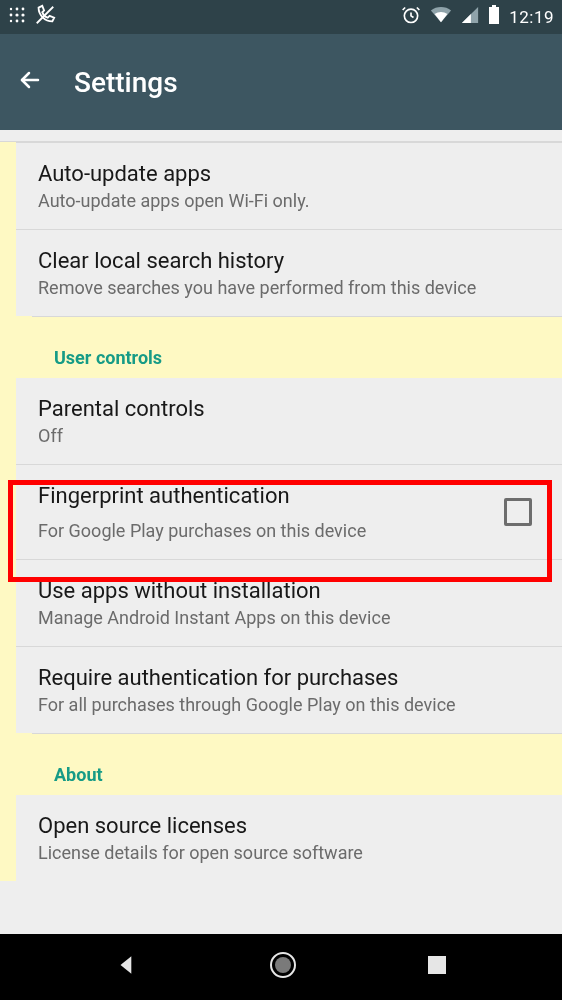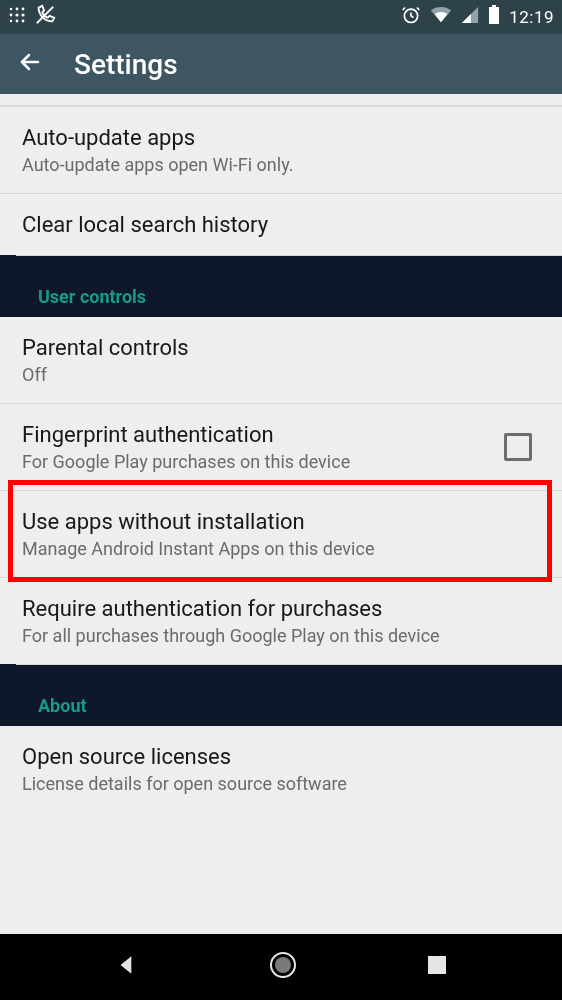--- a/index.html
+++ b/index.html
@@ -16,40 +16,40 @@
       background: #2e4249;
       display: flex;
       align-items: center;
       justify-content: space-between;
       padding: 0 8px;
       color: #fff;
     }
     .status-left { display: flex; align-items: center; gap: 8px; }
     .status-right { display: flex; align-items: center; gap: 9px; font-size: 17px; letter-spacing: 0.5px;}
     .action-bar {
-      height: 60px;
+      height: 96px;
       background: #3d5661;
       display: flex;
       align-items: center;
       padding: 0 18px;
       gap: 32px;
     }
     .back-arrow { width: 24px; height: 24px; }
     .action-title { color: #fff; font-size: 28px; font-weight: 500; }
-    .content { background: #0f172a; }
+    .content { background: #fef9c3; padding-left: 16px; }
     .row {
       padding: 18px 22px;
       border-top: 1px solid #d8d8d8;
       background: #eeeeee;
       display: flex;
       flex-direction: column;
       gap: 4px;
     }
     .row-with-check { flex-direction: row; align-items: center; justify-content: space-between; }
-    .row-texts { display: flex; flex-direction: column; gap: 4px; flex: 1; }
+    .row-texts { display: flex; flex-direction: column; gap: 12px; flex: 1; }
     .row-title { font-size: 22px; color: #181818; font-weight: 400;}
     .row-subtitle { font-size: 18px; color: #6b6b6b; }
     .section-header {
       padding: 30px 22px 10px 22px;
       color: #169b86;
       font-weight: 700;
       font-size: 18px;
       border-top: 1px solid #d8d8d8;
       margin-left: 16px;
     }
@@ -154,20 +154,21 @@
 
 <div class="content">
 
   <div class="row">
     <span class="row-title">Auto-update apps</span>
     <span class="row-subtitle">Auto-update apps open Wi-Fi only.</span>
   </div>
 
   <div class="row">
     <span class="row-title">Clear local search history</span>
+    <span class="row-subtitle">Remove searches you have performed from this device</span>
   </div>
 
   <div class="section-header">User controls</div>
 
   <div class="row" style="border-top:none">
     <span class="row-title">Parental controls</span>
     <span class="row-subtitle">Off</span>
   </div>
 
   <div class="row row-with-check" style="position:relative;">

